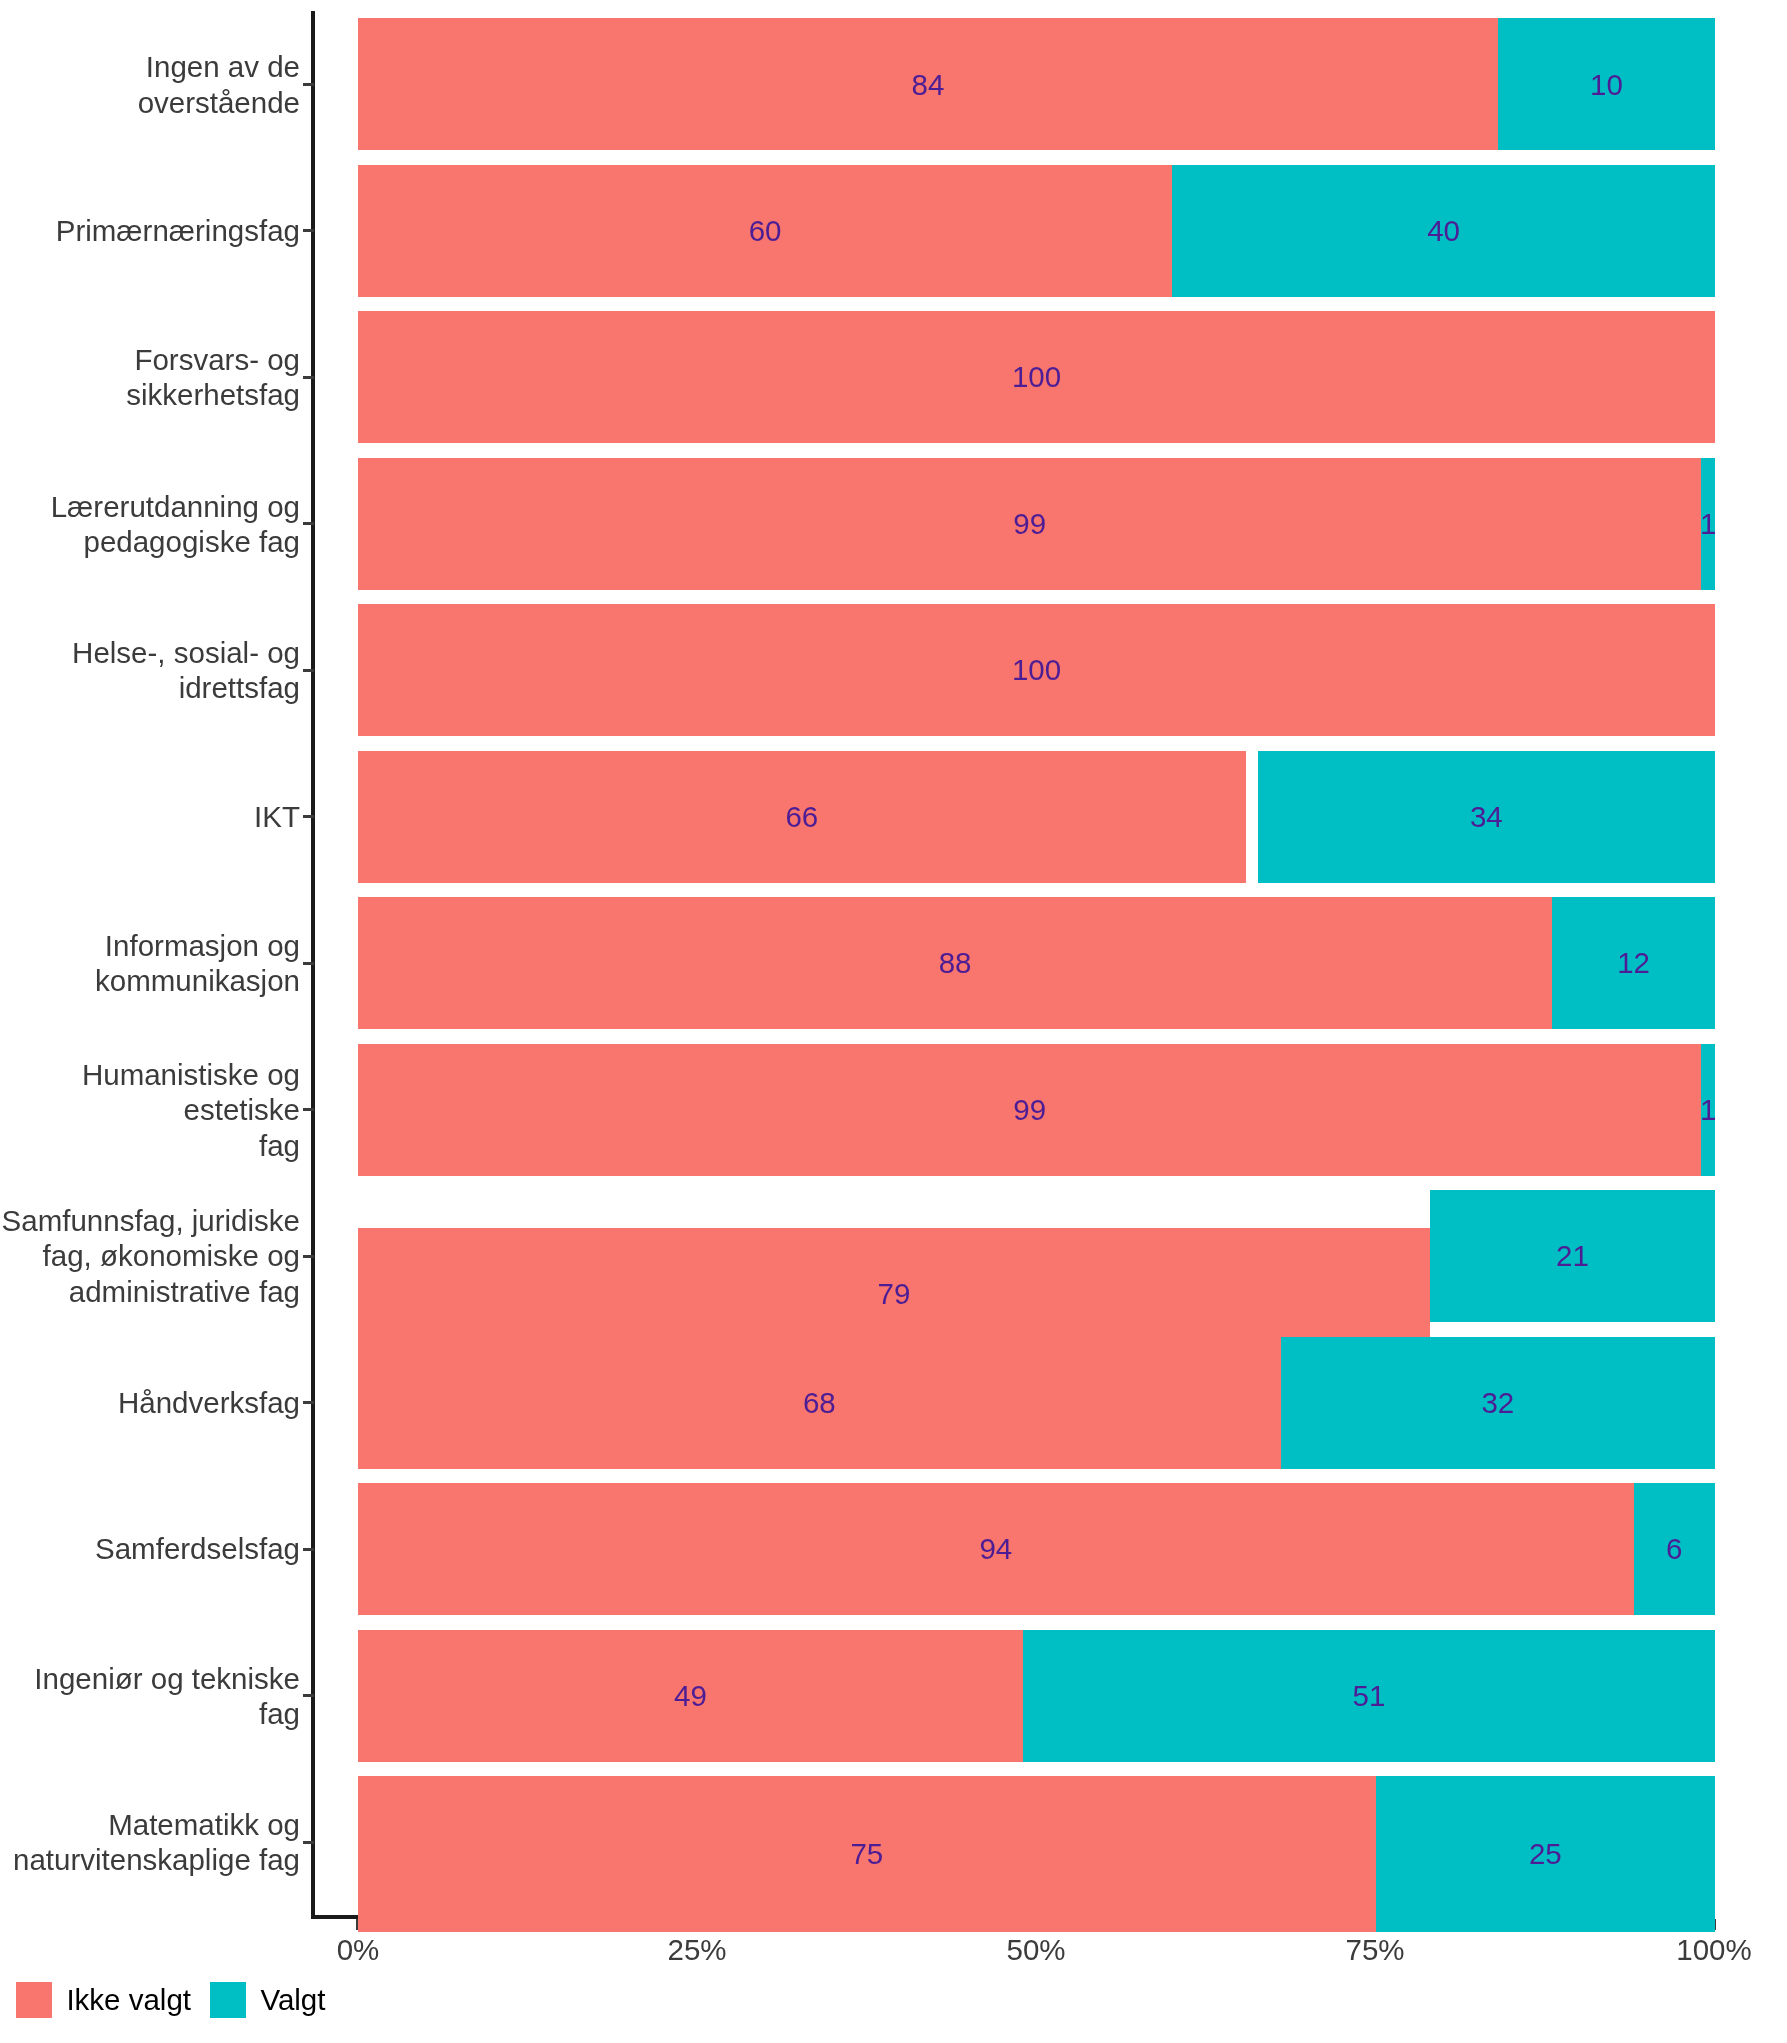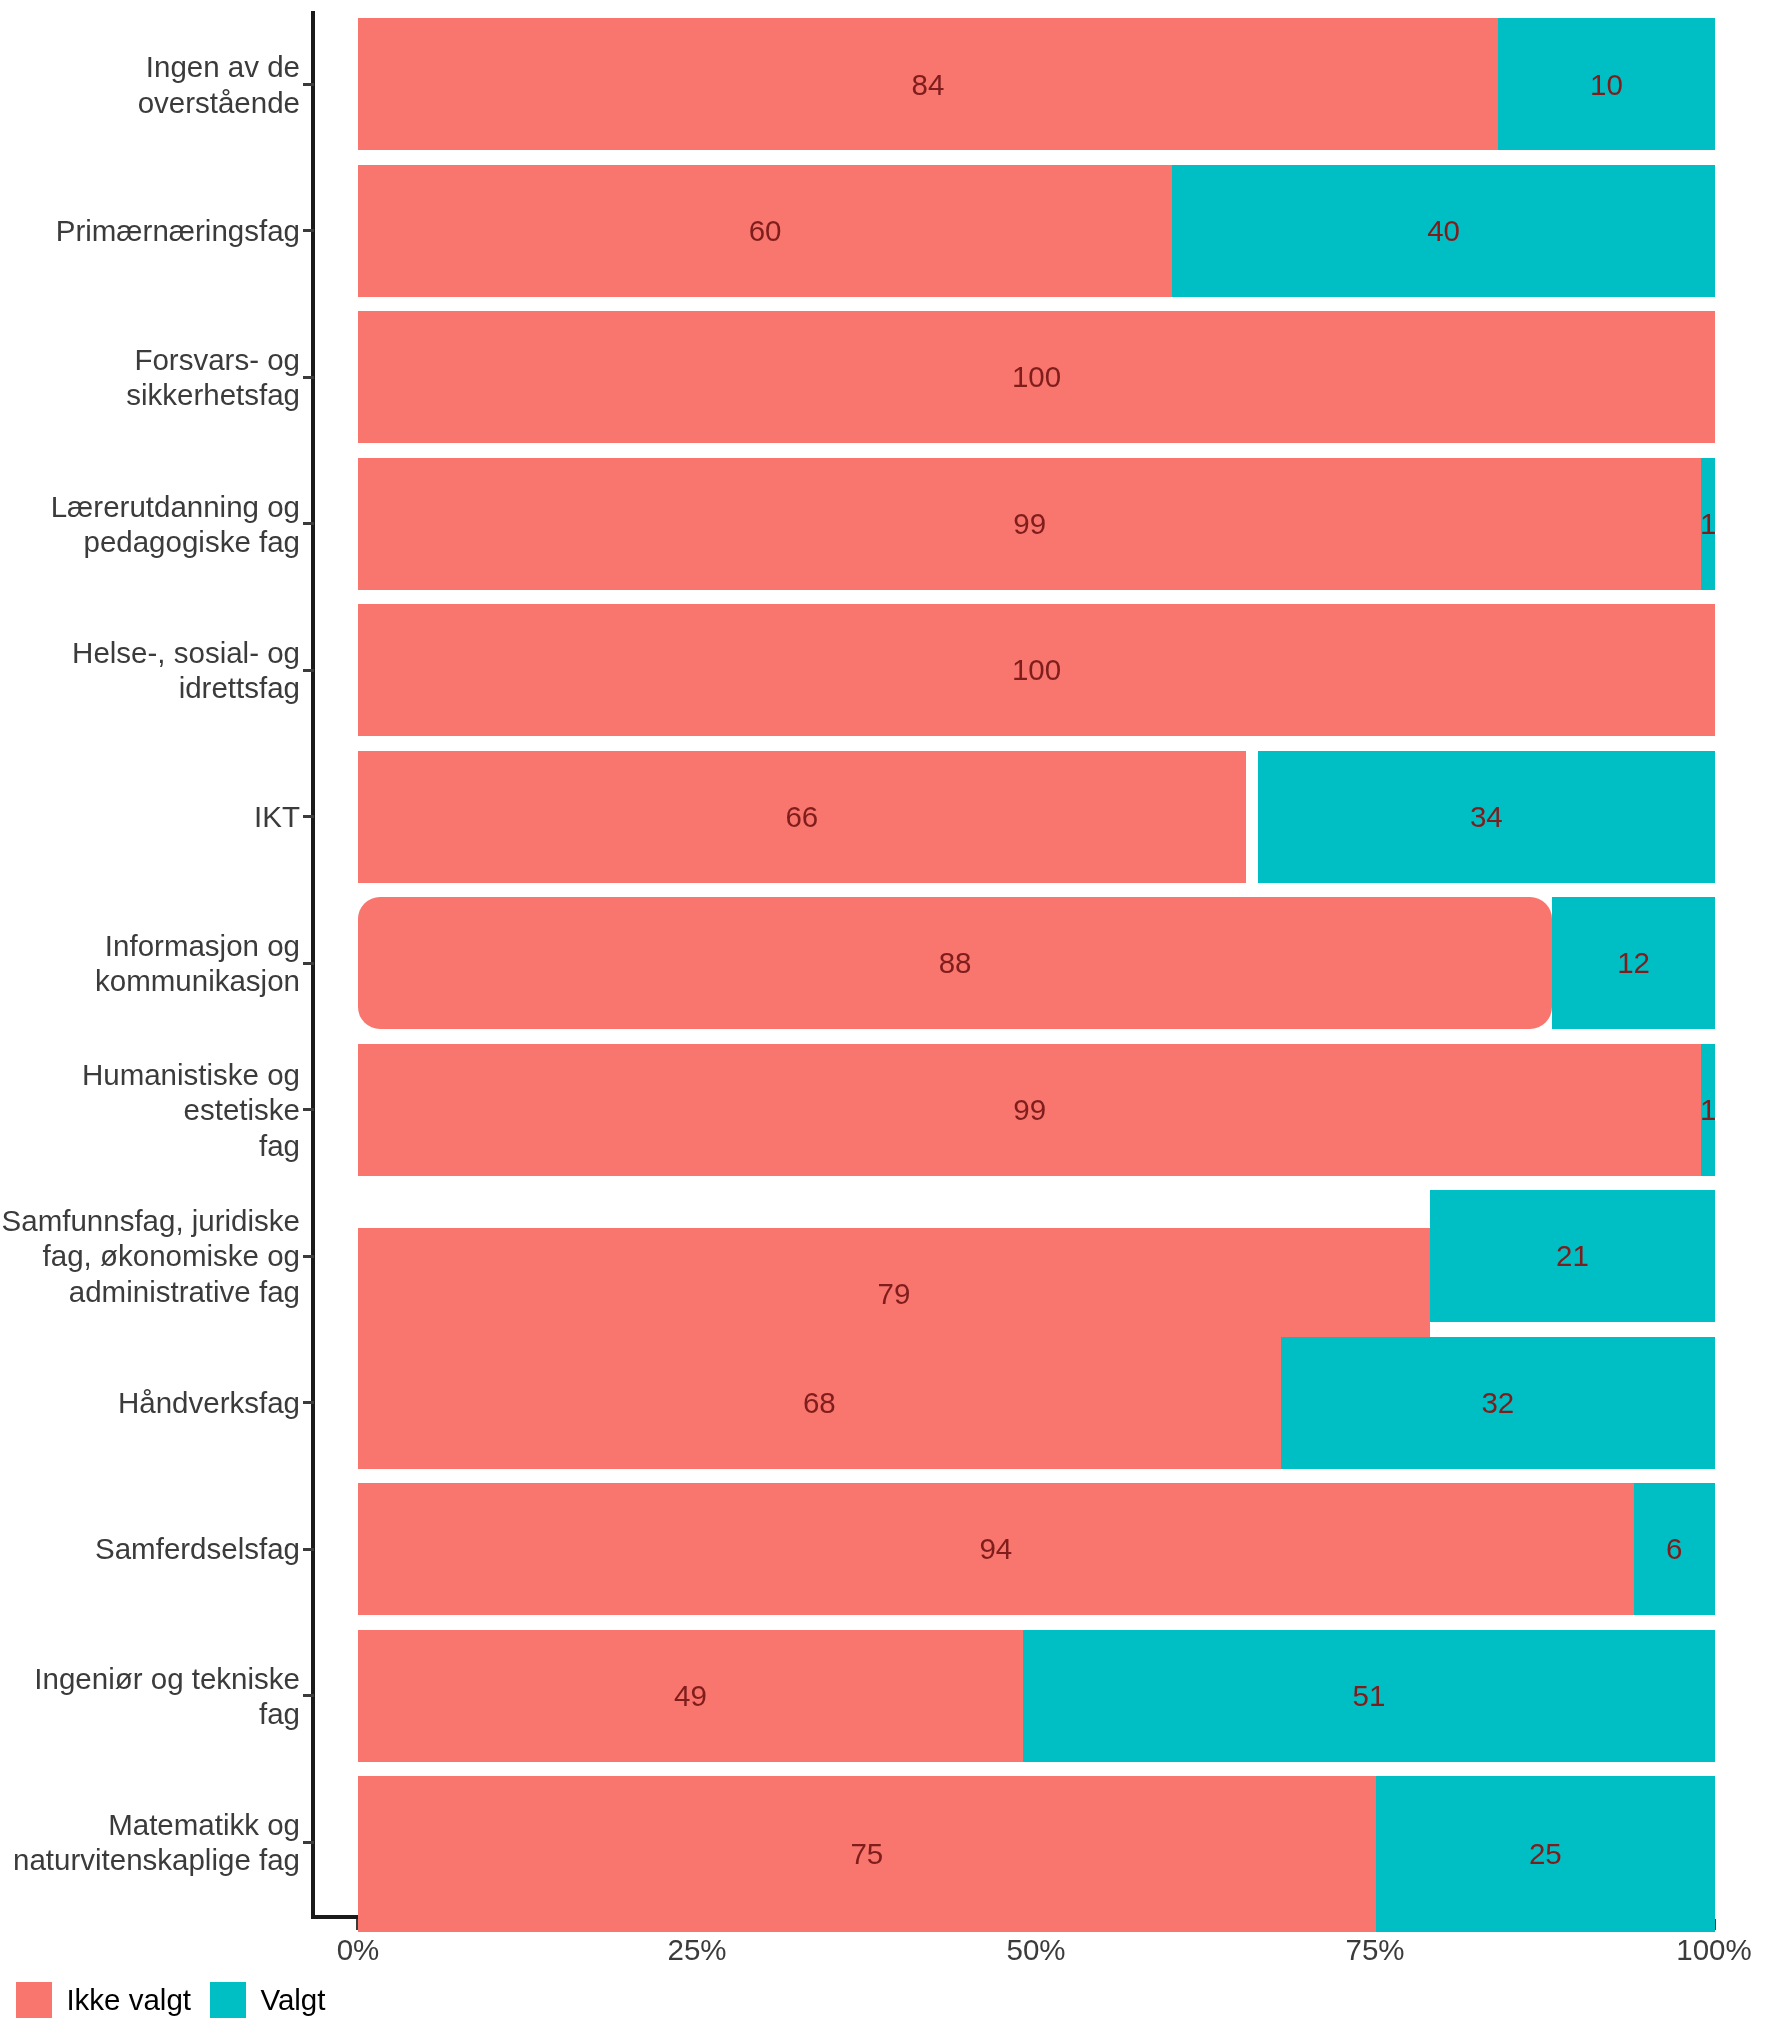--- a/index.html
+++ b/index.html
@@ -64,21 +64,21 @@
     height: 100%;
     display: flex;
     align-items: center;
     justify-content: center;
     overflow: visible;
   }
   .seg-not-selected { background: #F8766D; }
   .seg-selected     { background: #00BFC4; }
   .seg-label {
     font-size: 29.5px;
-    color: #7f1d1d;
+    color: #4c1d95;
     line-height: 1;
     white-space: nowrap;
     font-family: "Liberation Sans", sans-serif;
   }
   .y-tick-wrap {
     position: absolute;
     left: 0;
     width: 300px;
     display: flex;
     align-items: center;
@@ -263,21 +263,21 @@
       </div>
       <div class="bar-row" style="top: 740px; height: 132px; text-align: center;">
         <div class="seg seg-not-selected" style="width: 66%; background: rgb(248, 118, 109);">
           <span class="seg-label">66</span>
         </div>
         <div class="seg seg-selected" style="width: 34%; background: rgb(0, 191, 196); margin-left: 12px;">
           <span class="seg-label">34</span>
         </div>
       </div>
       <div class="bar-row" style="top: 886px; height: 132px;">
-        <div class="seg seg-not-selected" style="width: 88%; background: rgb(248, 118, 109); border-radius: 22px;">
+        <div class="seg seg-not-selected" style="width: 88%; background: rgb(248, 118, 109);">
           <span class="seg-label">88</span>
         </div>
         <div class="seg seg-selected" style="width: 12%; background: rgb(0, 191, 196);">
           <span class="seg-label">12</span>
         </div>
       </div>
       <div class="bar-row" style="top: 1033px; height: 132px;">
         <div class="seg seg-not-selected" style="width: 99%; background: rgb(248, 118, 109);">
           <span class="seg-label">99</span>
         </div>

